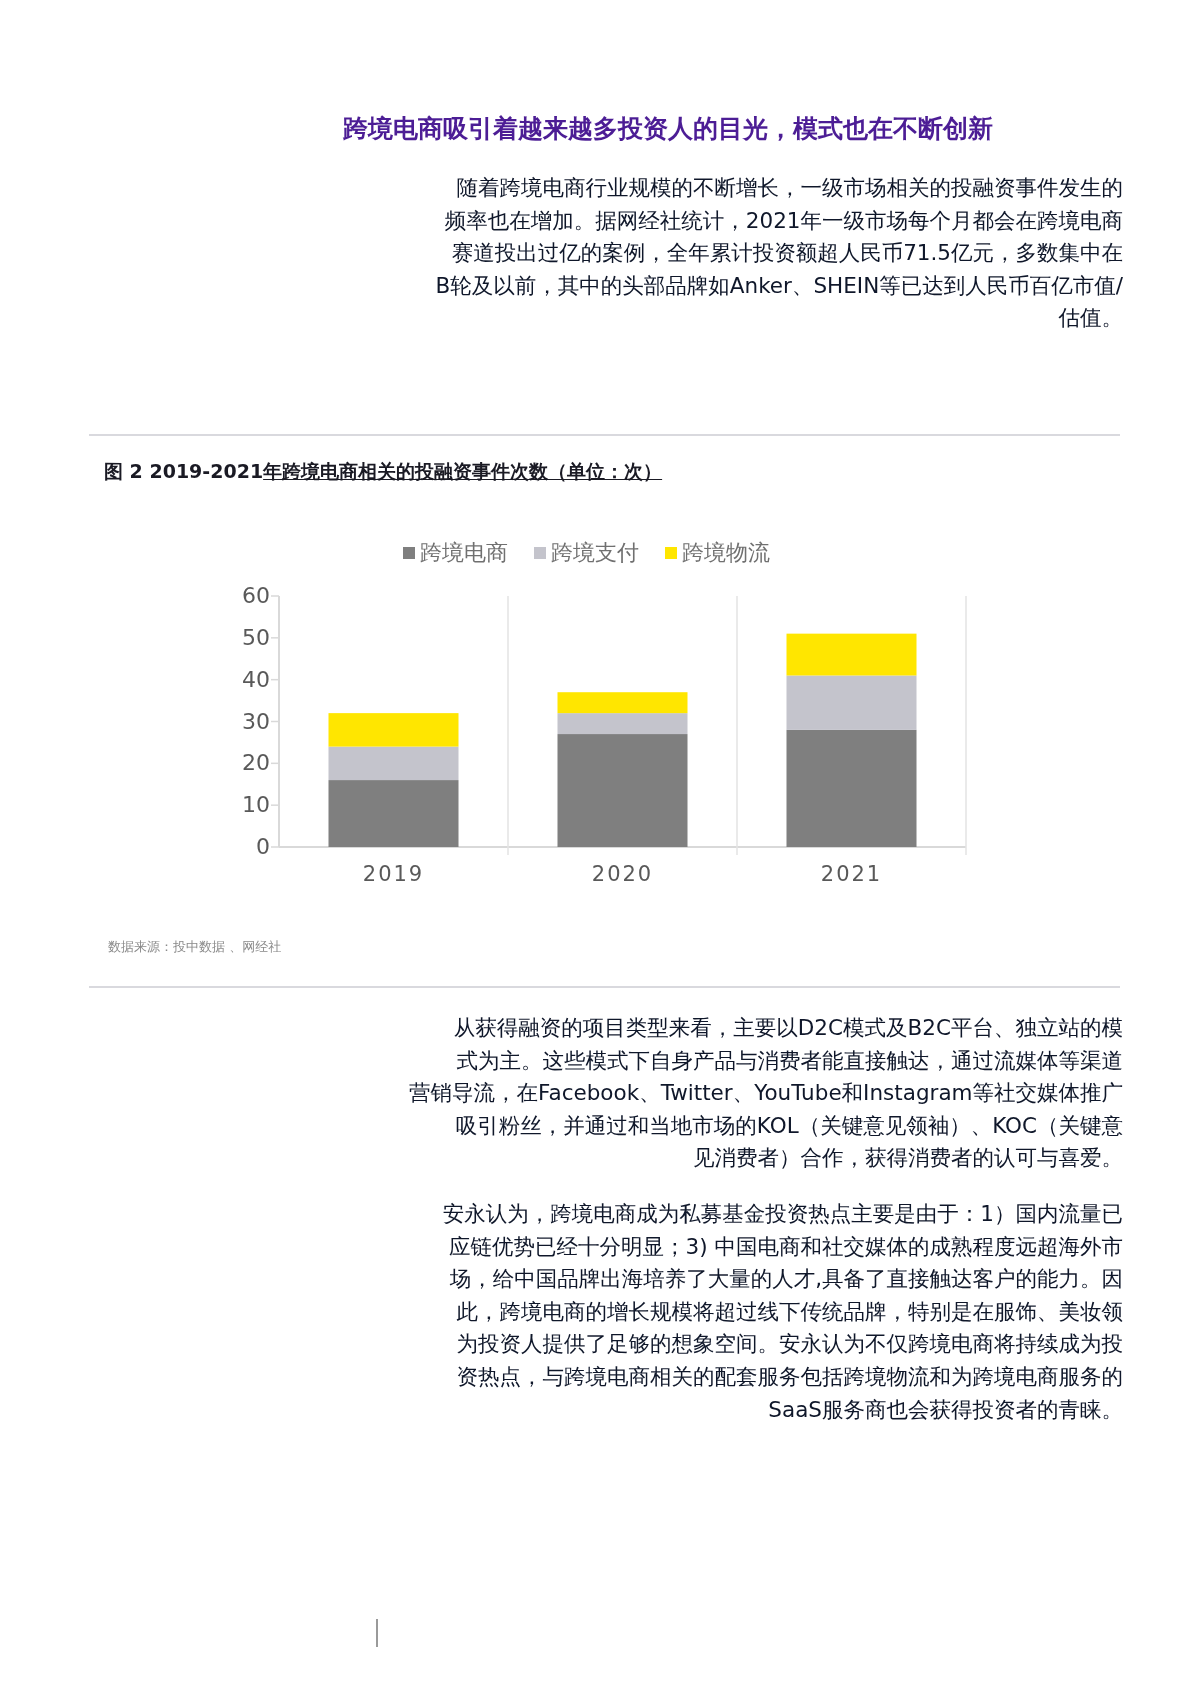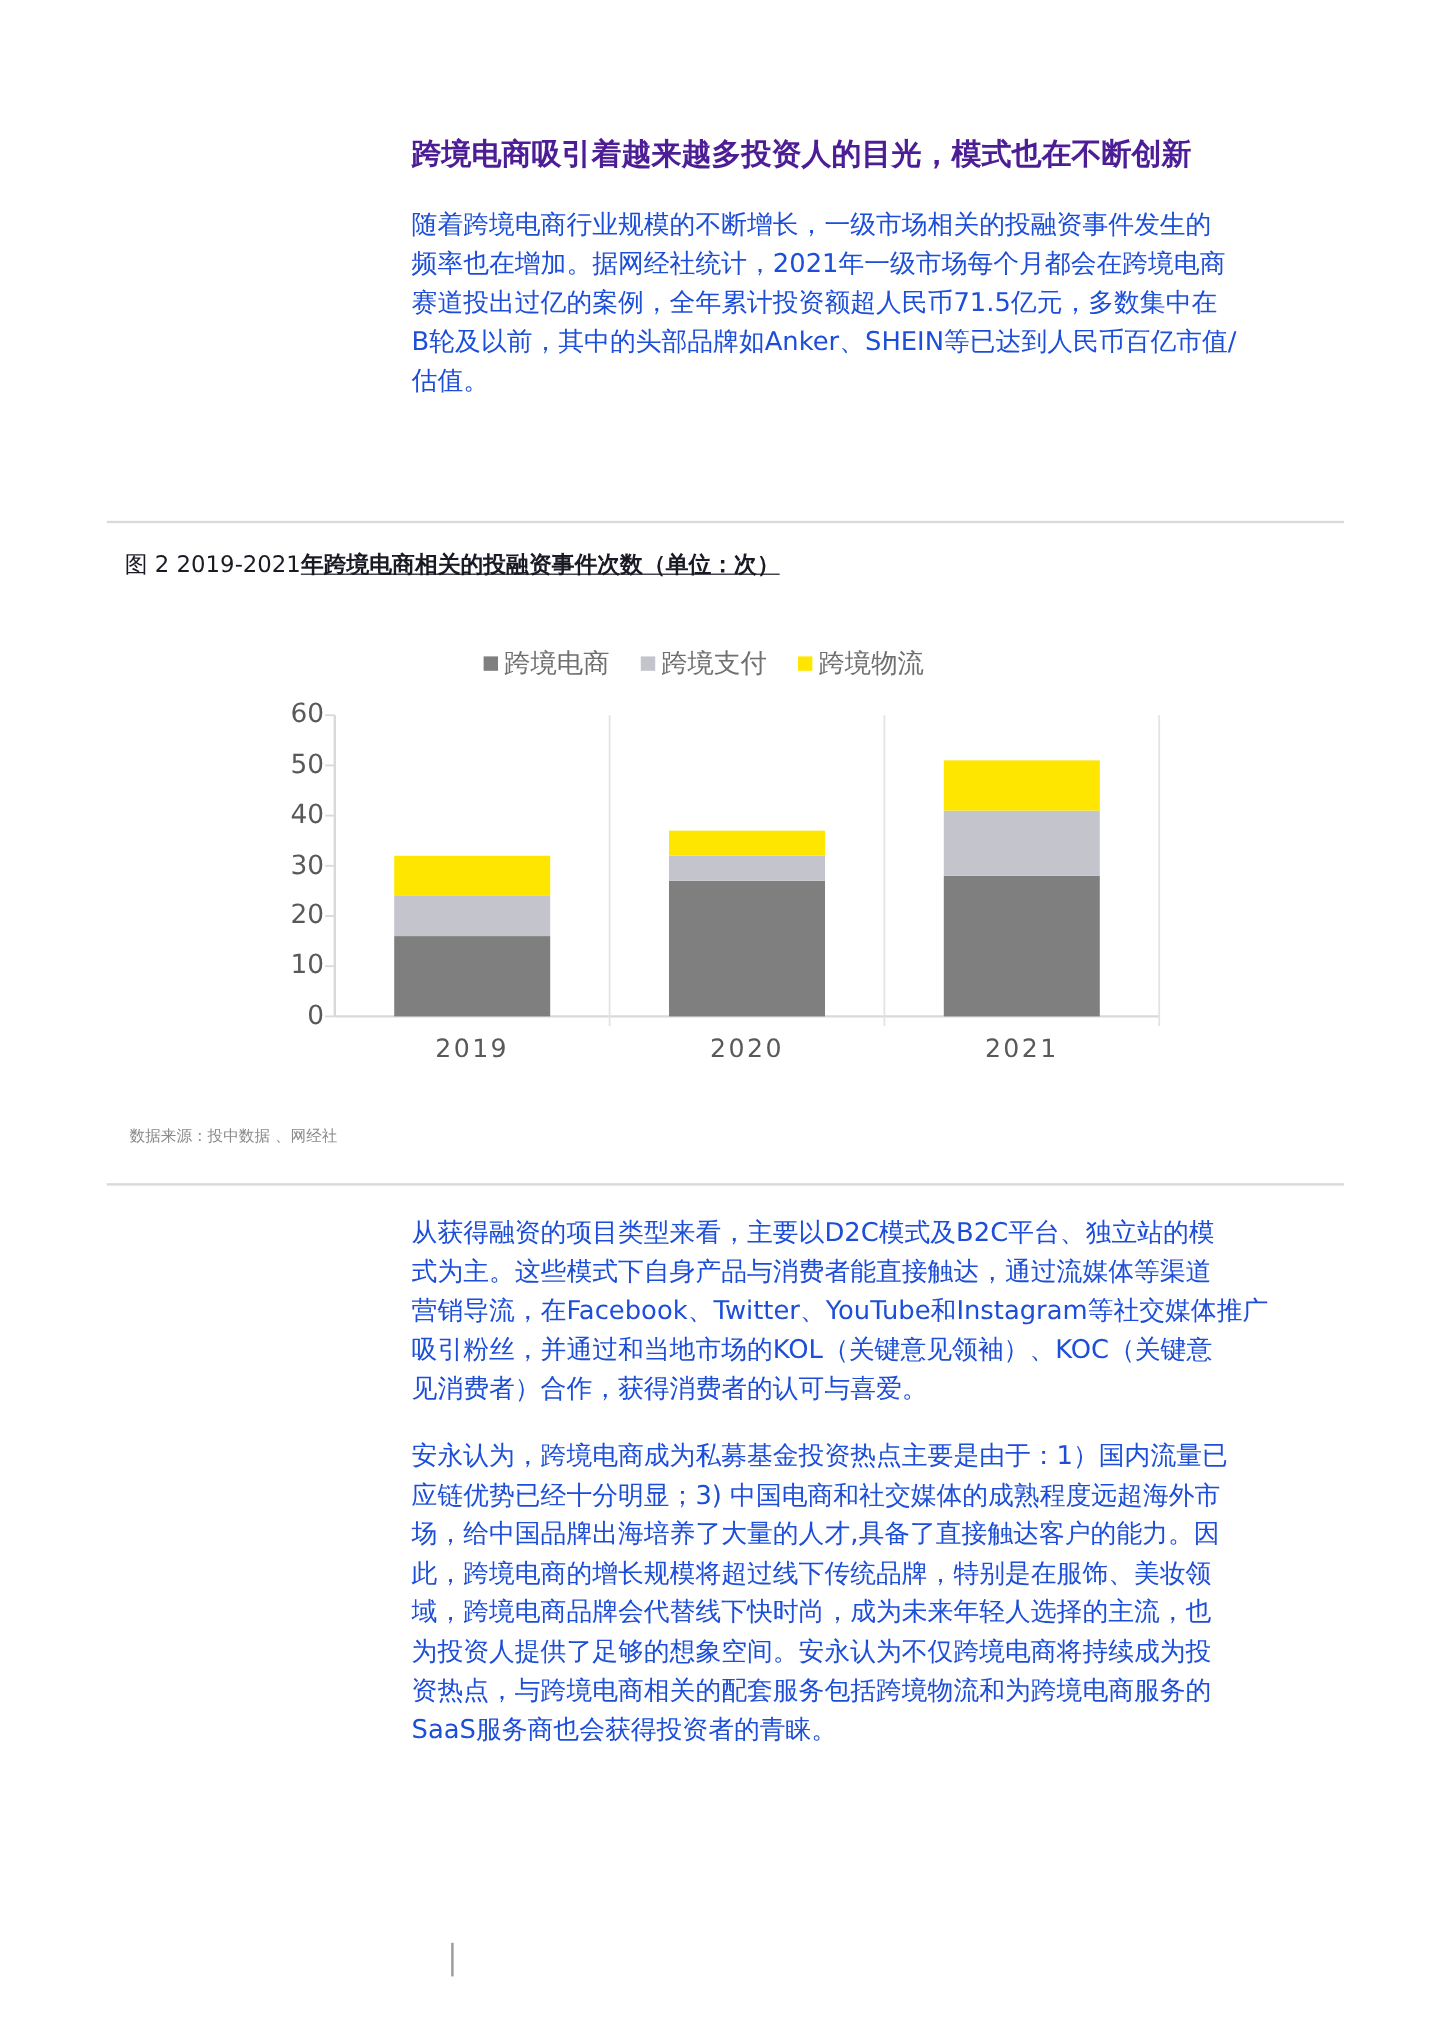--- a/index.html
+++ b/index.html
@@ -7,33 +7,33 @@
       width: 1200px; height: 1698px; position: relative; overflow: hidden;
       font-family: "DejaVu Sans", "Liberation Sans", sans-serif; color: #2e2e38;
     }
     .abs { position: absolute; }
     .section-heading {
       left: 343px; top: 114px; width: 800px;
       font-size: 25px; font-weight: bold; color: #4c1d95; line-height: 30px; white-space: nowrap;
     }
     .para {
       left: 343px; width: 780px;
-      font-size: 21.5px; line-height: 32.6px; color: #1d4ed8;
+      font-size: 21.5px; line-height: 32.6px; color: #0f172a; text-align: right;
     }
     .para .ln { display: block; white-space: nowrap; }
     .p1 { top: 172px; }
     .p2 { top: 1012px; }
     .p3 { top: 1198px; }
     .rule { height: 2px; background: #d9d9de; left: 89px; width: 1031px; }
     .rule-top { top: 434px; }
     .rule-bottom { top: 986px; }
     .fig-title {
       left: 104px; top: 458px; font-size: 19px; color: #1a1a24; white-space: nowrap; line-height: 26px;
     }
-    .fig-title .num { font-weight: normal; margin-top: 28px; }
+    .fig-title .num { font-weight: bold; margin-top: 28px; }
     .fig-title .txt { font-weight: bold; text-decoration: underline; }
     .legend {
       left: 403px; top: 538px; height: 30px; display: flex; align-items: center;
       font-size: 22px; color: #707070; white-space: nowrap;
     }
     .legend-item { display: flex; align-items: center; margin-right: 26px; }
     .legend-swatch { width: 12px; height: 12px; margin-right: 5px; display: inline-block; }
     .chart { left: 0; top: 0; width: 1200px; height: 900px; }
     .ytick { font-size: 22px; color: #595959; text-align: right; width: 50px; left: 220px; line-height: 24px; }
     .xtick { font-size: 21px; color: #595959; text-align: center; width: 229px; top: 862px; letter-spacing: 2px; line-height: 24px; }
@@ -129,19 +129,18 @@
   <span class="ln">营销导流，在Facebook、Twitter、YouTube和Instagram等社交媒体推广</span>
   <span class="ln">吸引粉丝，并通过和当地市场的KOL（关键意见领袖）、KOC（关键意</span>
   <span class="ln">见消费者）合作，获得消费者的认可与喜爱。</span>
 </div>
 
 <div class="abs para p3">
   <span class="ln">安永认为，跨境电商成为私募基金投资热点主要是由于：1）国内流量已</span>
   <span class="ln">应链优势已经十分明显；3) 中国电商和社交媒体的成熟程度远超海外市</span>
   <span class="ln">场，给中国品牌出海培养了大量的人才,具备了直接触达客户的能力。因</span>
   <span class="ln">此，跨境电商的增长规模将超过线下传统品牌，特别是在服饰、美妆领</span>
-  <span class="ln">域，跨境电商品牌会代替线下快时尚，成为未来年轻人选择的主流，也</span>
   <span class="ln">为投资人提供了足够的想象空间。安永认为不仅跨境电商将持续成为投</span>
   <span class="ln">资热点，与跨境电商相关的配套服务包括跨境物流和为跨境电商服务的</span>
   <span class="ln">SaaS服务商也会获得投资者的青睐。</span>
 </div>
 
 <div class="abs page-marker"></div>
 
 </body></html>

